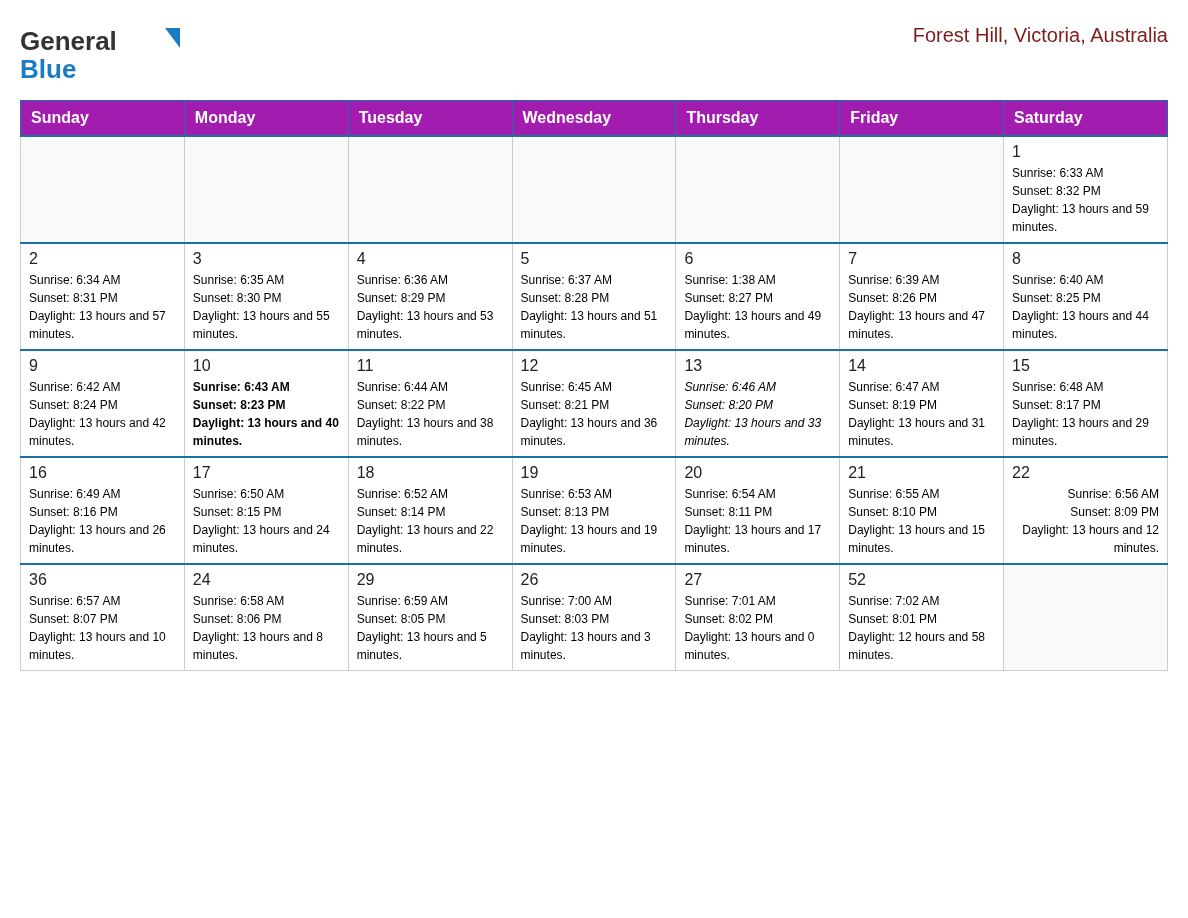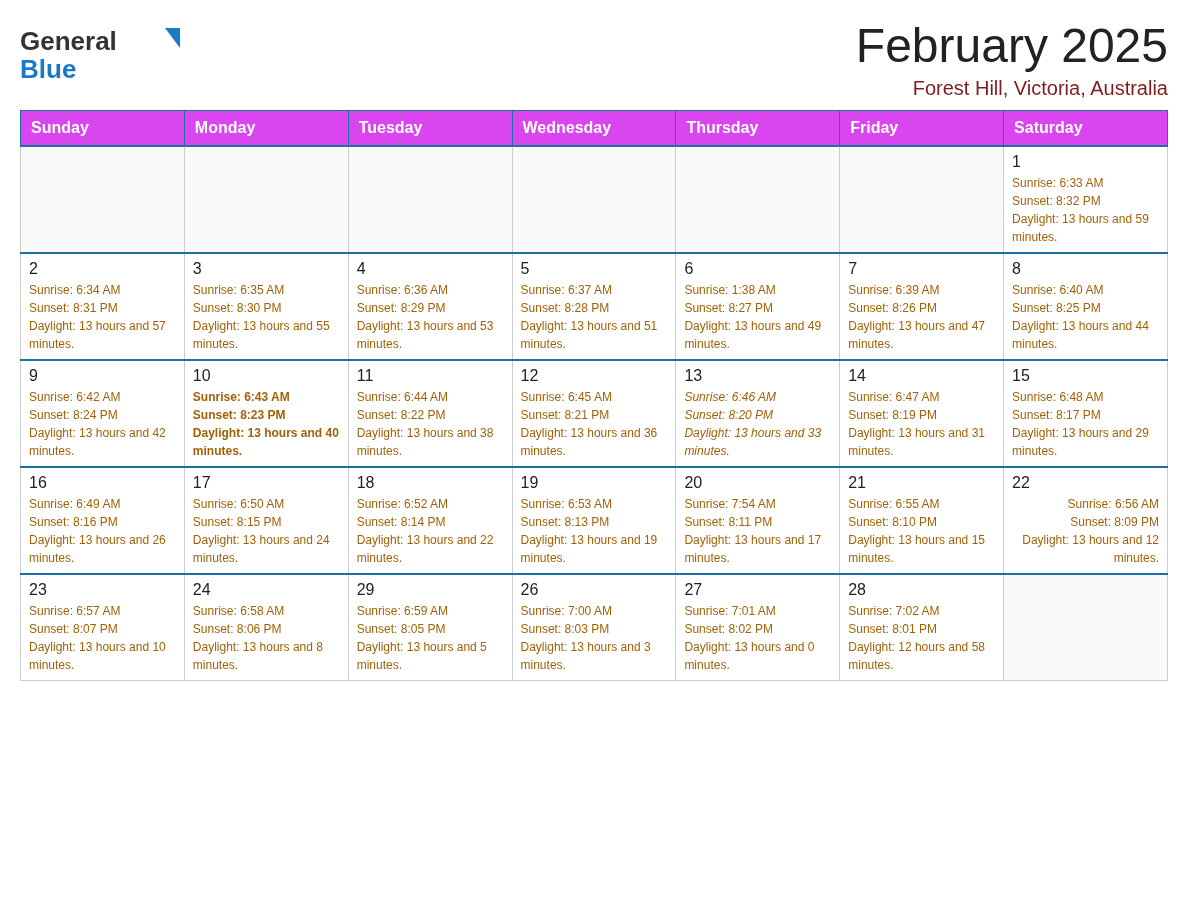--- a/index.html
+++ b/index.html
@@ -34,21 +34,21 @@
       font-size: 20px;
       color: #7f1d1d;
       margin-top: 4px;
     }
     .calendar {
       width: 100%;
       border-collapse: collapse;
       border: 1px solid #aaa;
     }
     .calendar th {
-      background-color: #d946ef;
+      background-color: #a21caf;
       color: #fff;
       font-size: 16px;
       font-weight: bold;
       padding: 8px 10px;
       text-align: left;
       border: 1px solid #1a6fa8;
     }
     .calendar td {
       vertical-align: top;
       padding: 6px 8px;
@@ -63,21 +63,21 @@
     }
     .day-number {
       font-size: 16px;
       font-weight: normal;
       color: #222;
       display: block;
       margin-bottom: 3px;
     }
     .day-info {
       font-size: 12px;
-      color: #a16207;
+      color: #000000;
       line-height: 1.5;
     }
     .empty-cell {
       background: #f9f9f9;
     }
     
     .logo-svg {
       width: 160px;
       height: 70px;
     }
@@ -90,21 +90,20 @@
     <svg class="logo-svg" viewBox="0 0 160 70" xmlns="http://www.w3.org/2000/svg">
 
       <text x="0" y="30" font-family="Arial" font-size="26" font-weight="bold" fill="#333">General</text>
 
       <polygon points="145,8 160,8 160,28" fill="#1a7bc4"></polygon>
 
       <text x="0" y="58" font-family="Arial" font-size="26" font-weight="bold" fill="#1a7bc4">Blue</text>
     </svg>
   </div>
   <div class="title-block">
-    <div class="month-title">February 2025</div>
     <div class="location">Forest Hill, Victoria, Australia</div>
   </div>
 </div>
 
 <table class="calendar">
   <thead>
     <tr>
       <th>Sunday</th>
       <th>Monday</th>
       <th>Tuesday</th>
@@ -237,40 +236,40 @@
 Daylight: 13 hours and 22 minutes.</div>
         </td>
         <td>
           <span class="day-number">19</span>
           <div class="day-info" style="white-space: pre-line;">Sunrise: 6:53 AM
 Sunset: 8:13 PM
 Daylight: 13 hours and 19 minutes.</div>
         </td>
         <td>
           <span class="day-number">20</span>
-          <div class="day-info" style="white-space: pre-line;">Sunrise: 7:54 AM
+          <div class="day-info" style="white-space: pre-line;">Sunrise: 6:54 AM
 Sunset: 8:11 PM
 Daylight: 13 hours and 17 minutes.</div>
         </td>
         <td>
           <span class="day-number">21</span>
           <div class="day-info" style="white-space: pre-line;">Sunrise: 6:55 AM
 Sunset: 8:10 PM
 Daylight: 13 hours and 15 minutes.</div>
         </td>
         <td>
           <span class="day-number">22</span>
           <div class="day-info" style="white-space: pre-line; text-align: right;">Sunrise: 6:56 AM
 Sunset: 8:09 PM
 Daylight: 13 hours and 12 minutes.</div>
         </td>
       </tr>
       <tr>
         <td>
-          <span class="day-number">23</span>
+          <span class="day-number">36</span>
           <div class="day-info" style="white-space: pre-line;">Sunrise: 6:57 AM
 Sunset: 8:07 PM
 Daylight: 13 hours and 10 minutes.</div>
         </td>
         <td>
           <span class="day-number">24</span>
           <div class="day-info" style="white-space: pre-line;">Sunrise: 6:58 AM
 Sunset: 8:06 PM
 Daylight: 13 hours and 8 minutes.</div>
         </td>
@@ -286,21 +285,21 @@
 Sunset: 8:03 PM
 Daylight: 13 hours and 3 minutes.</div>
         </td>
         <td>
           <span class="day-number">27</span>
           <div class="day-info" style="white-space: pre-line;">Sunrise: 7:01 AM
 Sunset: 8:02 PM
 Daylight: 13 hours and 0 minutes.</div>
         </td>
         <td>
-          <span class="day-number">28</span>
+          <span class="day-number">52</span>
           <div class="day-info" style="white-space: pre-line;">Sunrise: 7:02 AM
 Sunset: 8:01 PM
 Daylight: 12 hours and 58 minutes.</div>
         </td>
         <td class="empty-cell"></td>
       </tr>
     </tbody>
 </table>
 
 </body></html>

